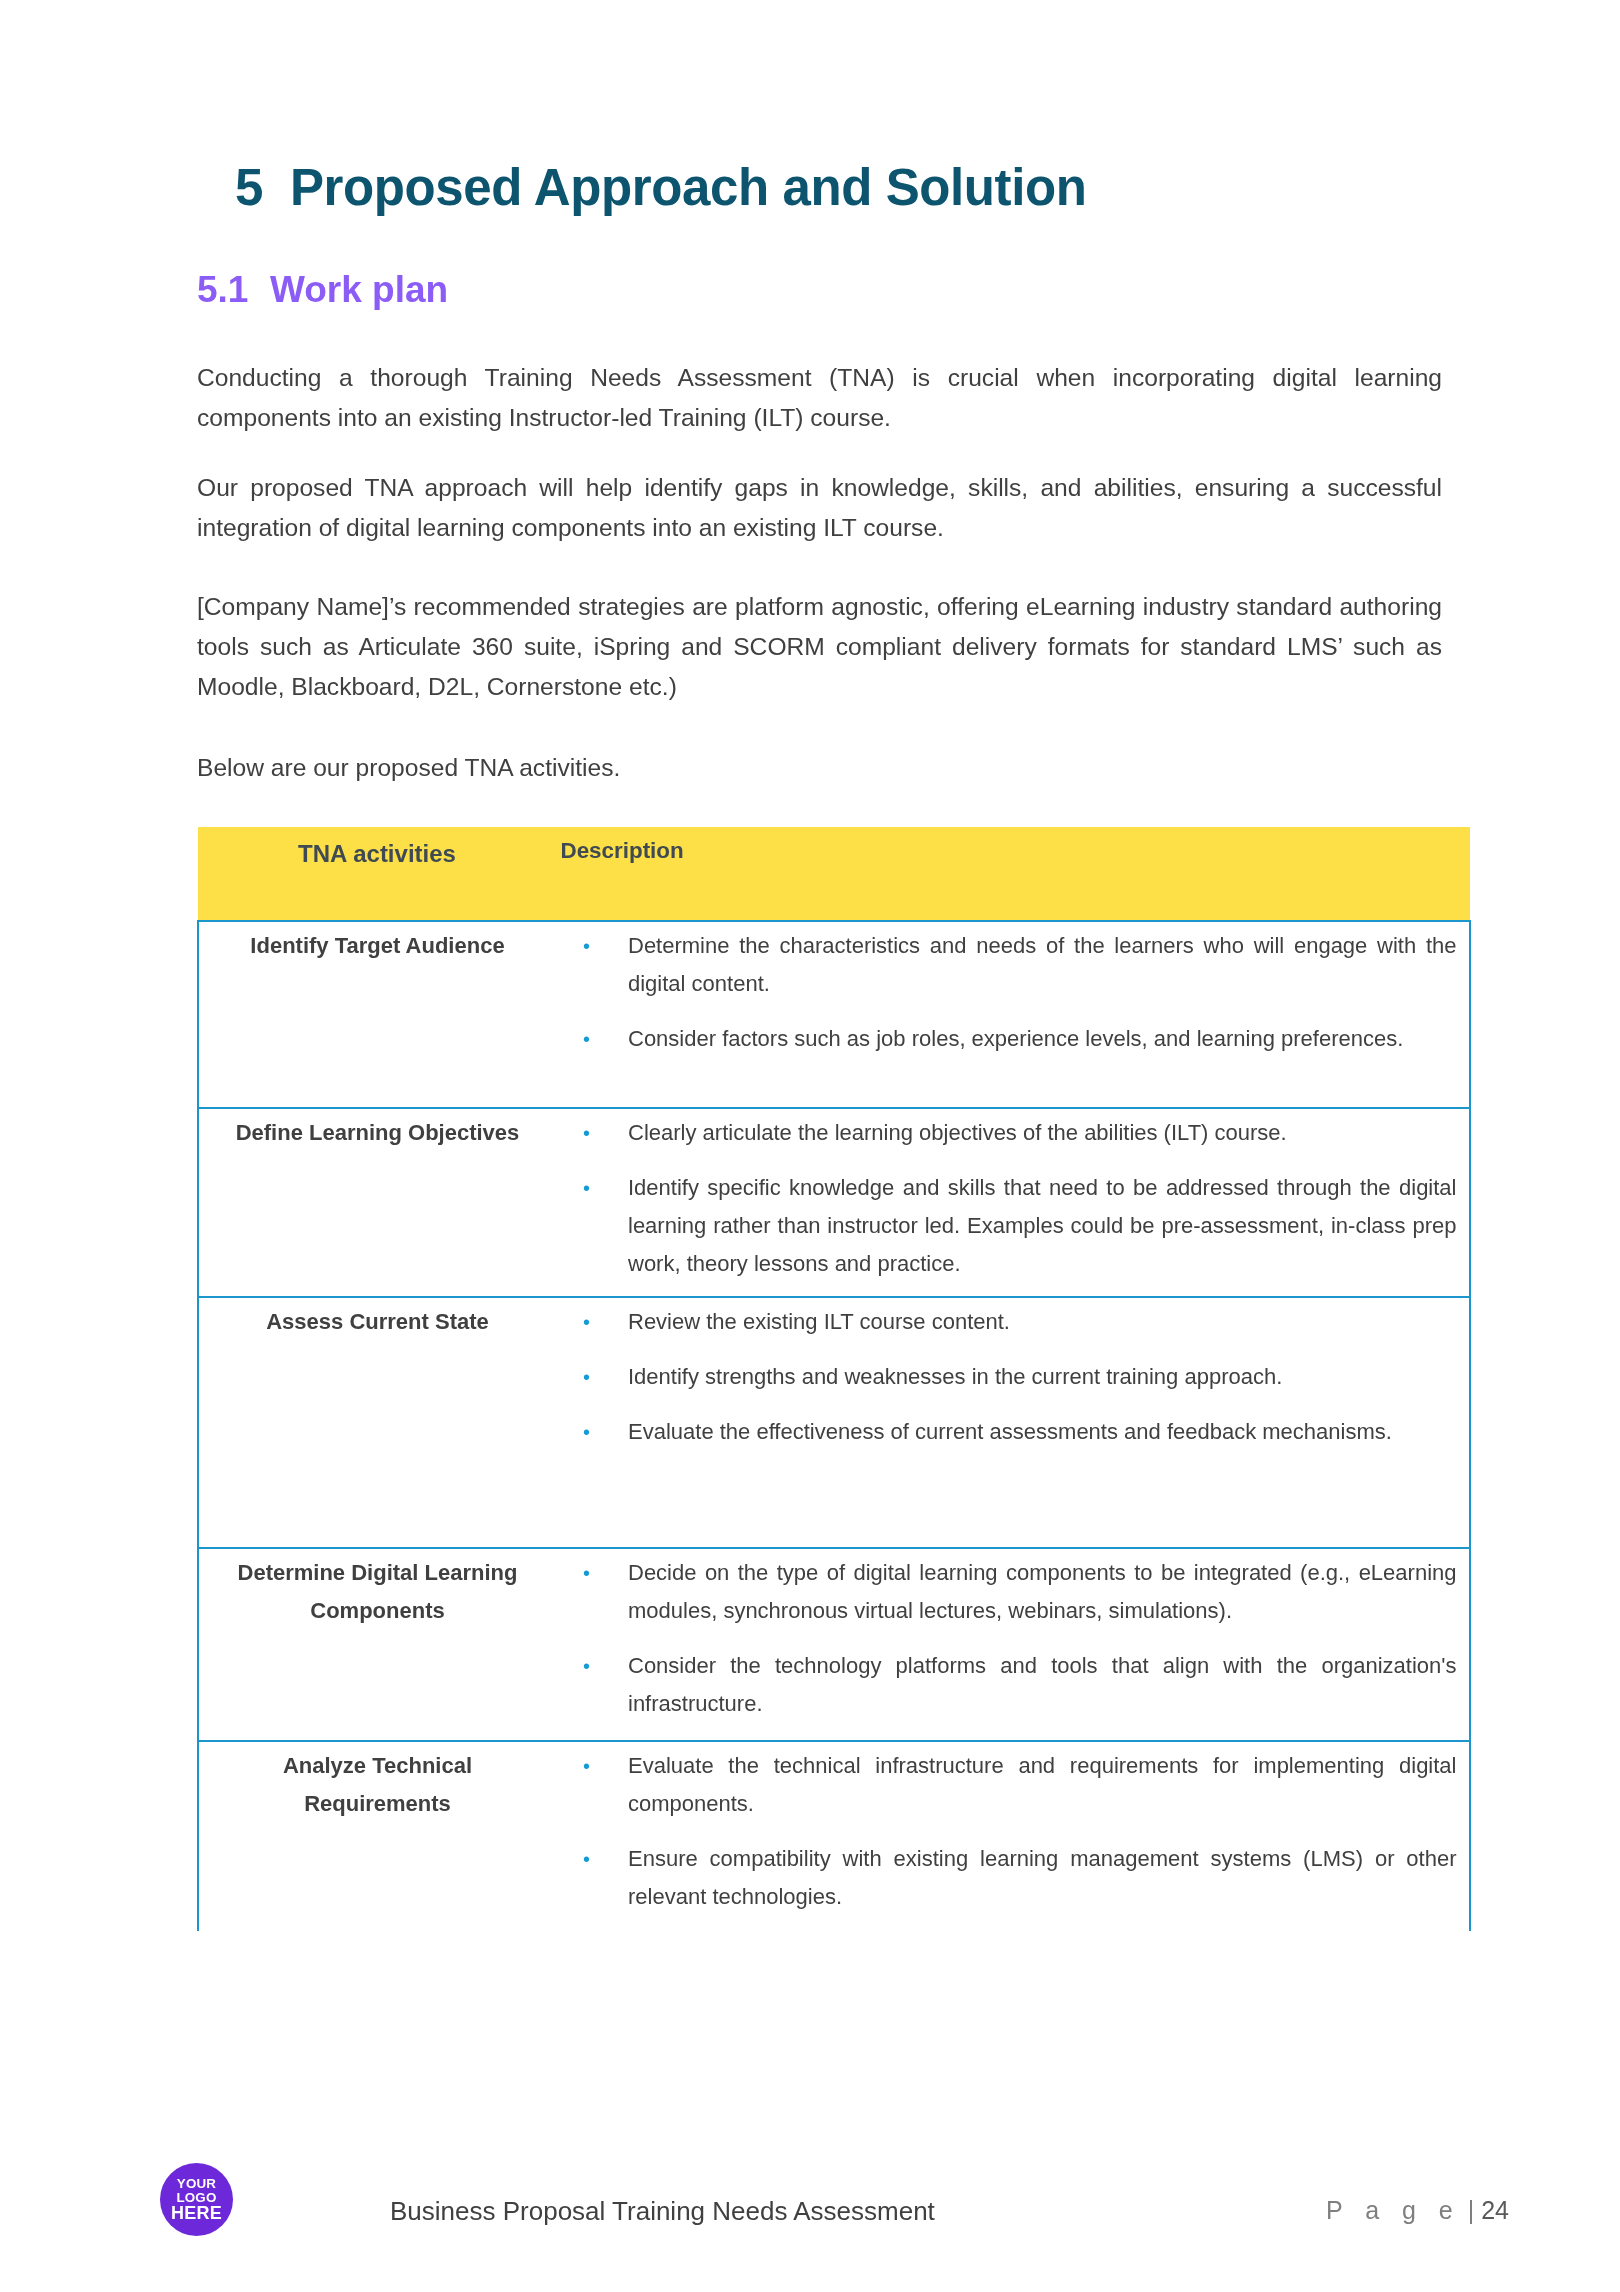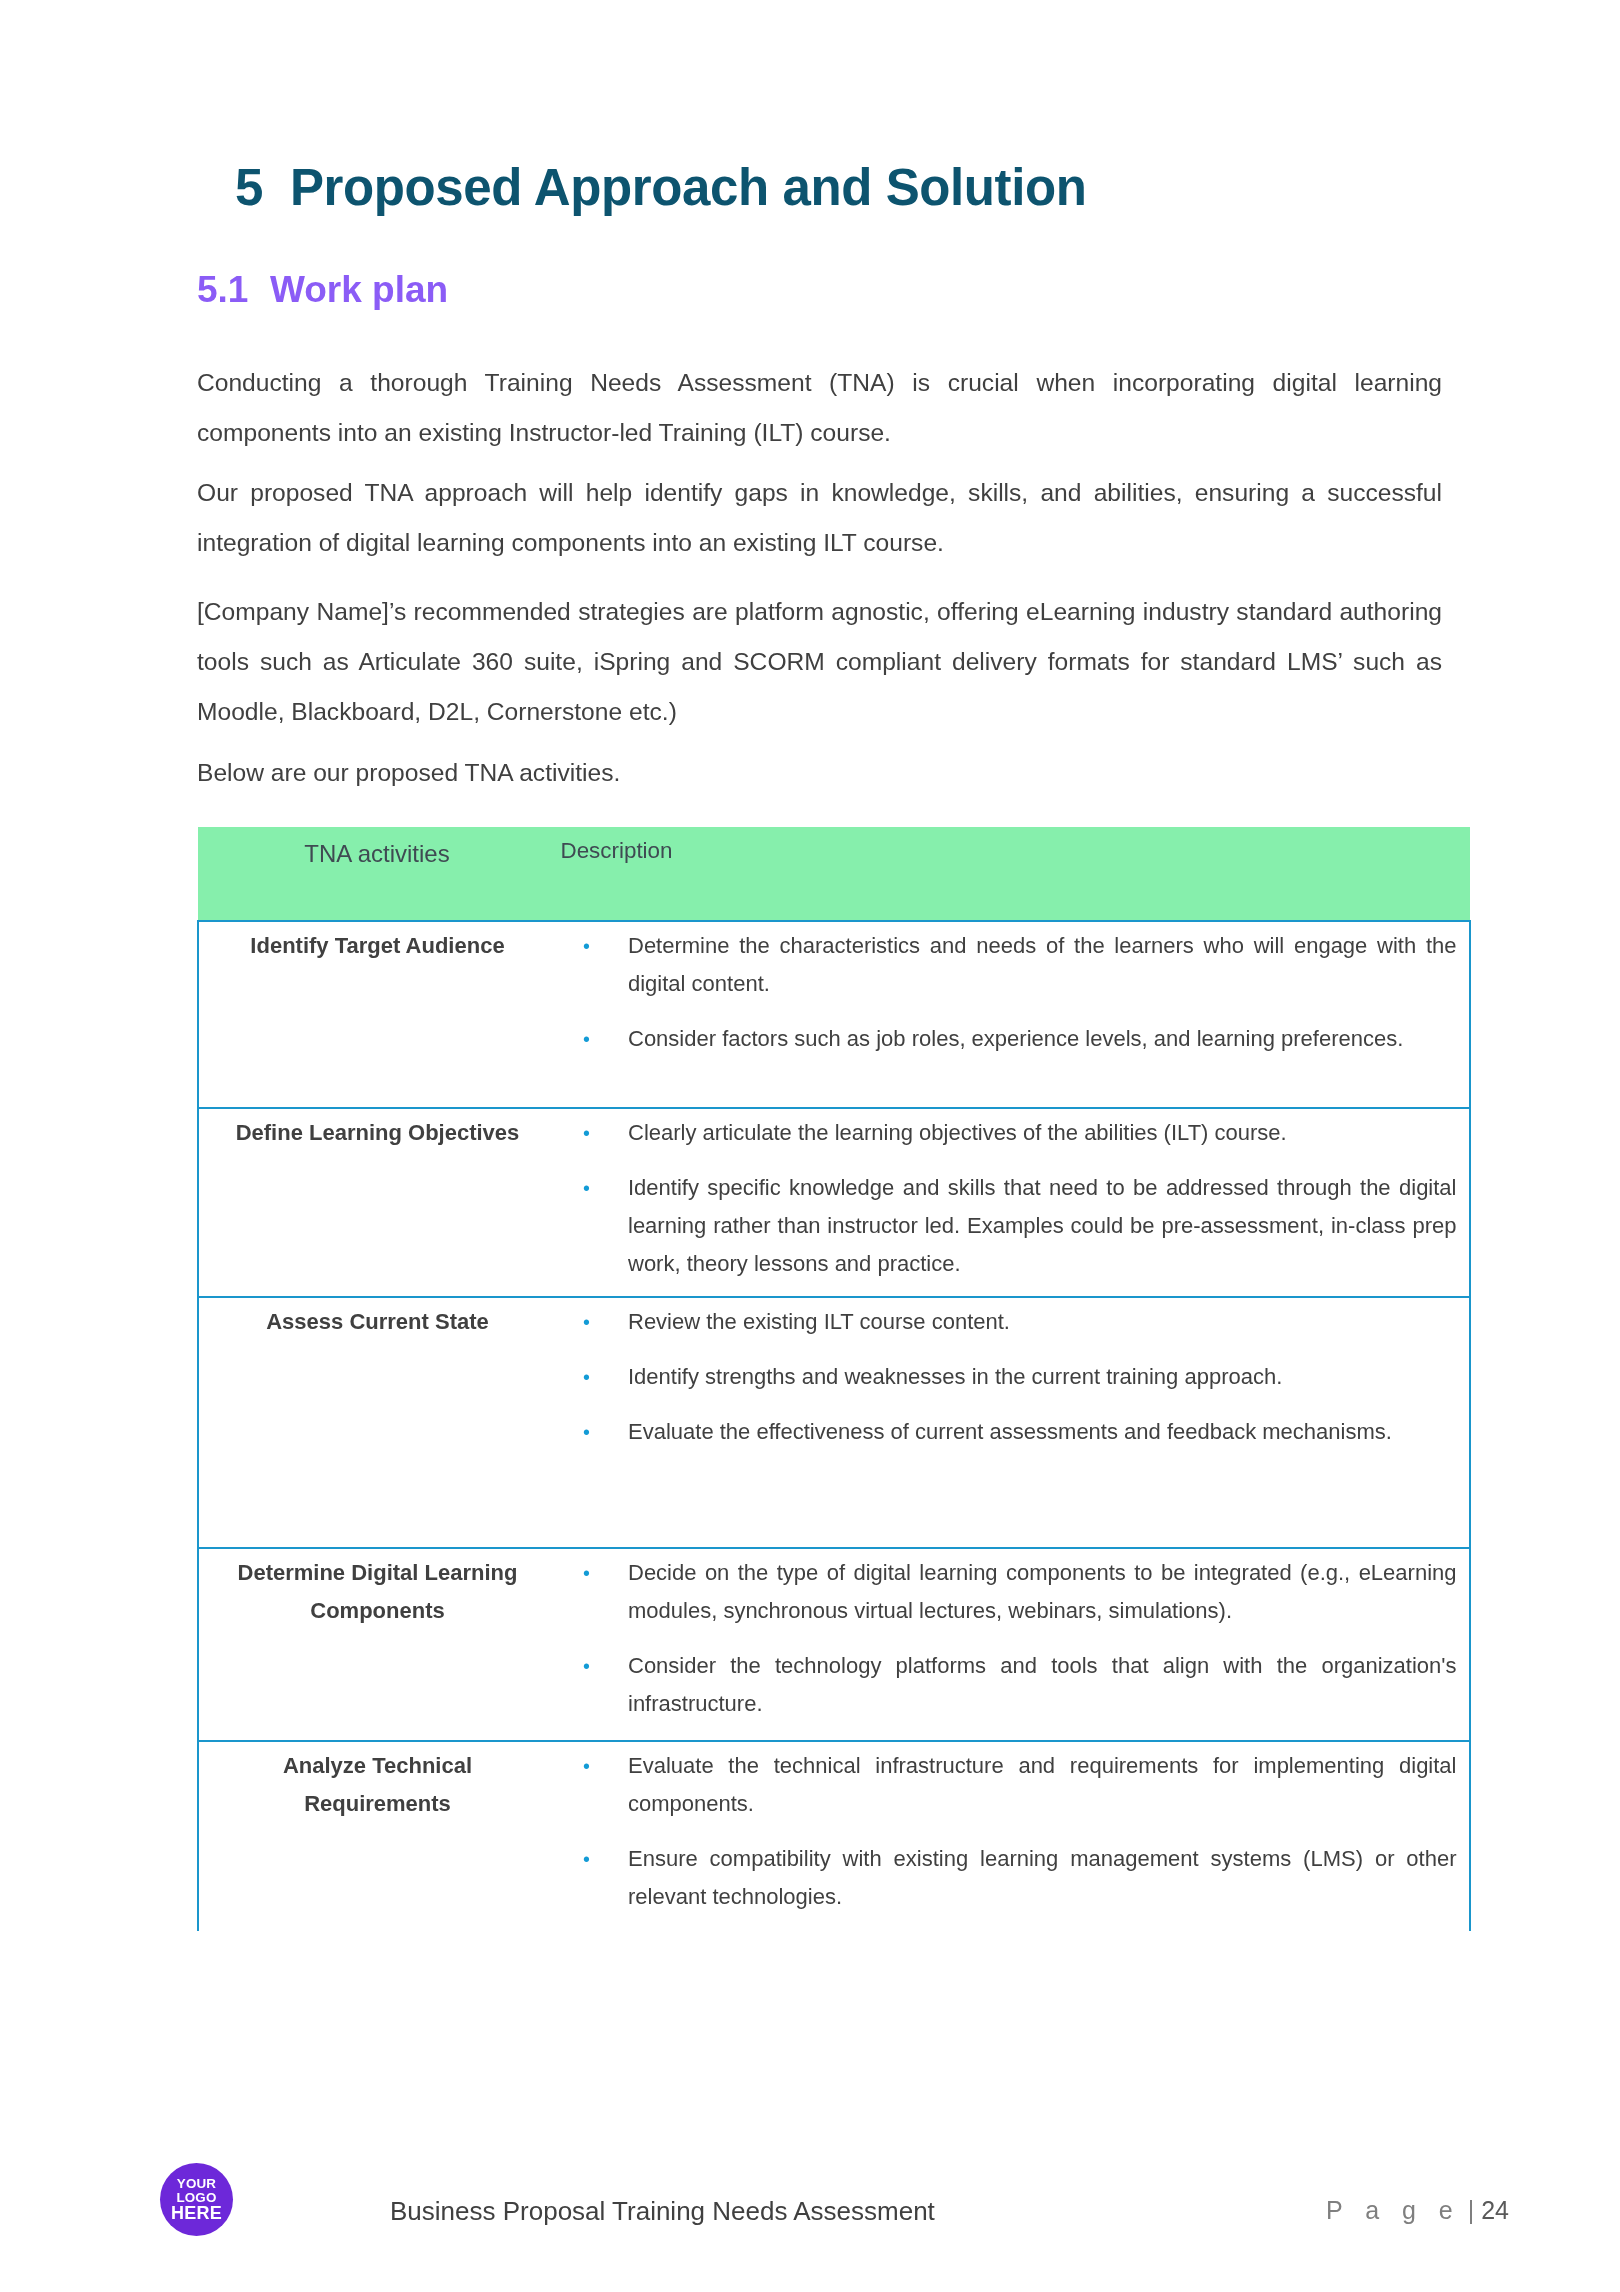--- a/index.html
+++ b/index.html
@@ -5,27 +5,27 @@
   html, body { margin: 0; padding: 0; background: #ffffff; }
   body { width: 1620px; height: 2293px; position: relative; overflow: hidden;
          font-family: "Liberation Sans", "DejaVu Sans", sans-serif; color: #404040; }
   .page-title { position: absolute; left: 235px; top: 158px; margin: 0;
                 font-size: 51px; font-weight: bold; color: #0D546F; letter-spacing: -0.4px; white-space: nowrap; }
   .page-title .num { margin-right: 27px; }
   .section-title { position: absolute; left: 197px; top: 269px; margin: 0;
                    font-size: 37px; font-weight: bold; color: #8b5cf6; white-space: nowrap; }
   .section-title .num { margin-right: 21.5px; }
   .para { position: absolute; left: 197px; width: 1245px; margin: 0;
-          font-size: 24.6px; line-height: 50px; text-align: justify; color: #404040; }
+          font-size: 24.6px; line-height: 40px; text-align: justify; color: #404040; }
   .p1 { top: 358px; } .p2 { top: 468px; } .p3 { top: 587px; } .p4 { top: 748px; }
 
   .tna-table { position: absolute; left: 197px; top: 827px; width: 1274px;
                border-collapse: collapse; table-layout: fixed; }
-  .tna-table th { background: #86efac; height: 80px; vertical-align: top; text-align: left;
-                  font-size: 22.4px; font-weight: normal; color: #3F4A52; padding: 10.7px 0 0 0; }
+  .tna-table th { background: #fde047; height: 80px; vertical-align: top; text-align: left;
+                  font-size: 22.4px; font-weight: bold; color: #3F4A52; padding: 10.7px 0 0 0; }
   .tna-table th.col-activity { text-align: center; width: 358px; font-size: 24px; padding-top: 12.5px; }
   .tna-table th.col-desc { padding-left: 4.5px; }
   .tna-table td { border-top: 2.7px solid #1A96CC; vertical-align: top; padding: 0; }
   .tna-table tr.row td:first-child { border-left: 2.7px solid #1A96CC; }
   .tna-table tr.row td:last-child { border-right: 2.7px solid #1A96CC; }
   .tna-table tr.row.last td { border-bottom: 2.7px solid #1A96CC; }
   .activity { text-align: center; font-weight: bold; font-size: 22px; line-height: 38px;
               color: #404040; padding: 5.4px 10.7px 0 10.7px; }
   .desc { padding: 5.4px 12.5px 0 27px; }
   .bullet { display: flex; font-size: 22px; line-height: 38px; color: #404040; margin-bottom: 17px; }

